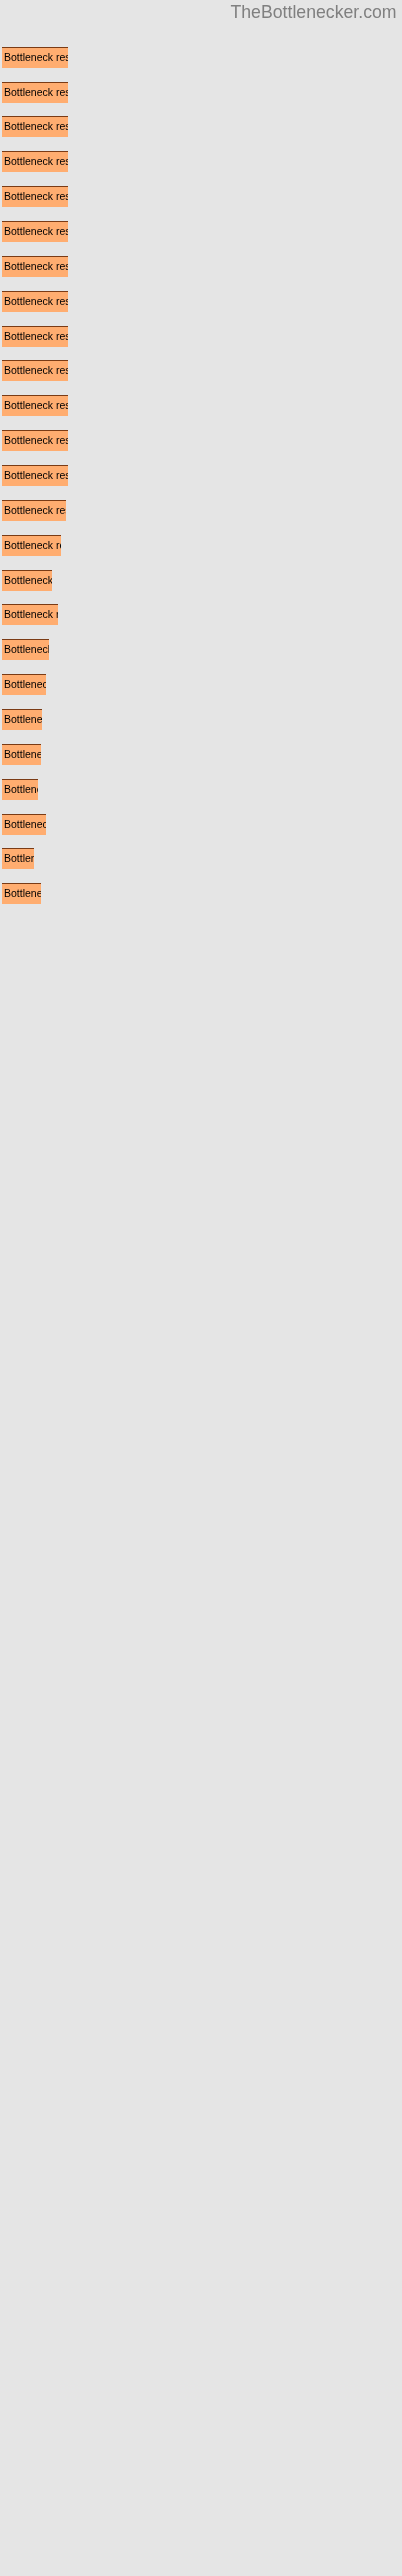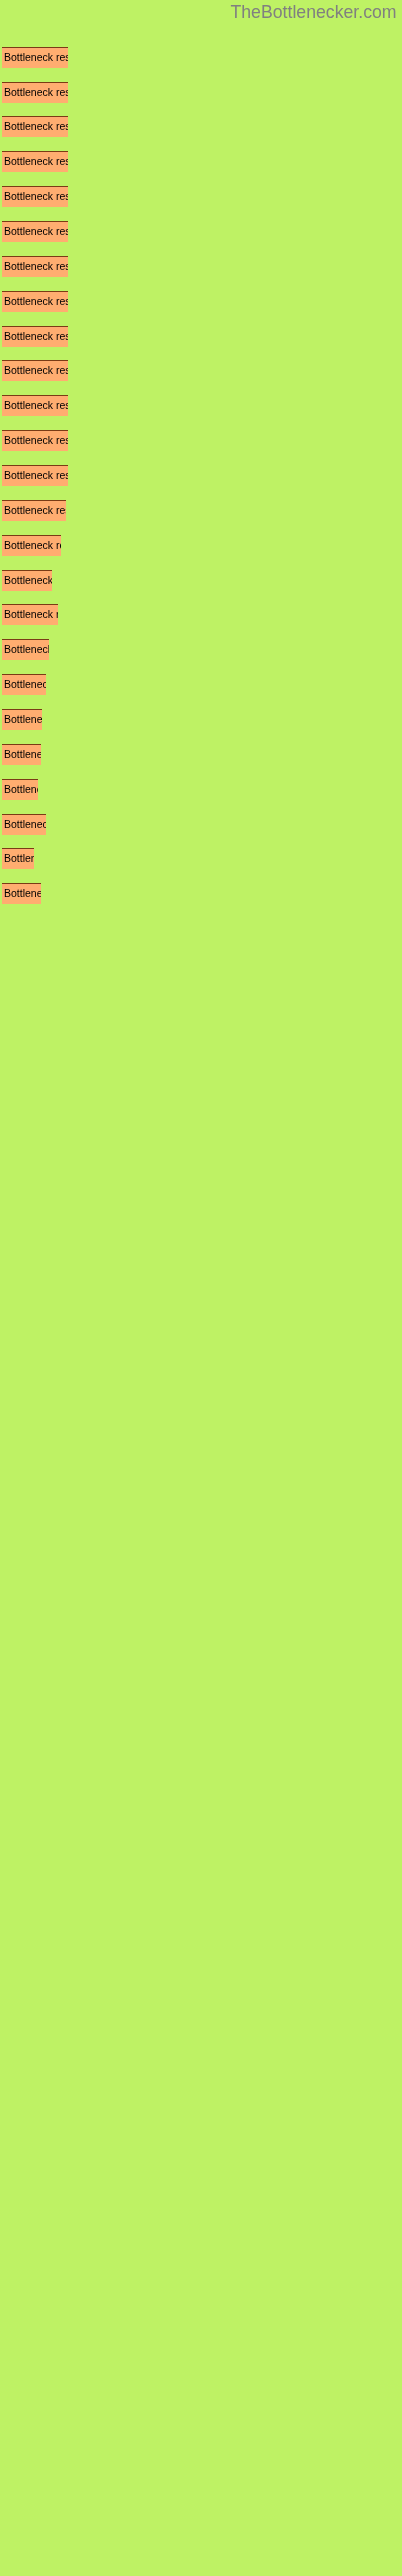--- a/index.html
+++ b/index.html
@@ -4,21 +4,21 @@
 <style>
   html, body {
     margin: 0;
     padding: 0;
     background: #000000;
   }
   #page {
     position: relative;
     width: 403px;
     height: 2576px;
-    background: #bef264;
+    background: #e5e5e5;
     overflow: hidden;
     font-family: "Liberation Sans", sans-serif;
   }
   #site-title {
     position: absolute;
     top: 1.6px;
     right: 6.4px;
     color: #808080;
     font-size: 17.7px;
     line-height: 21px;

